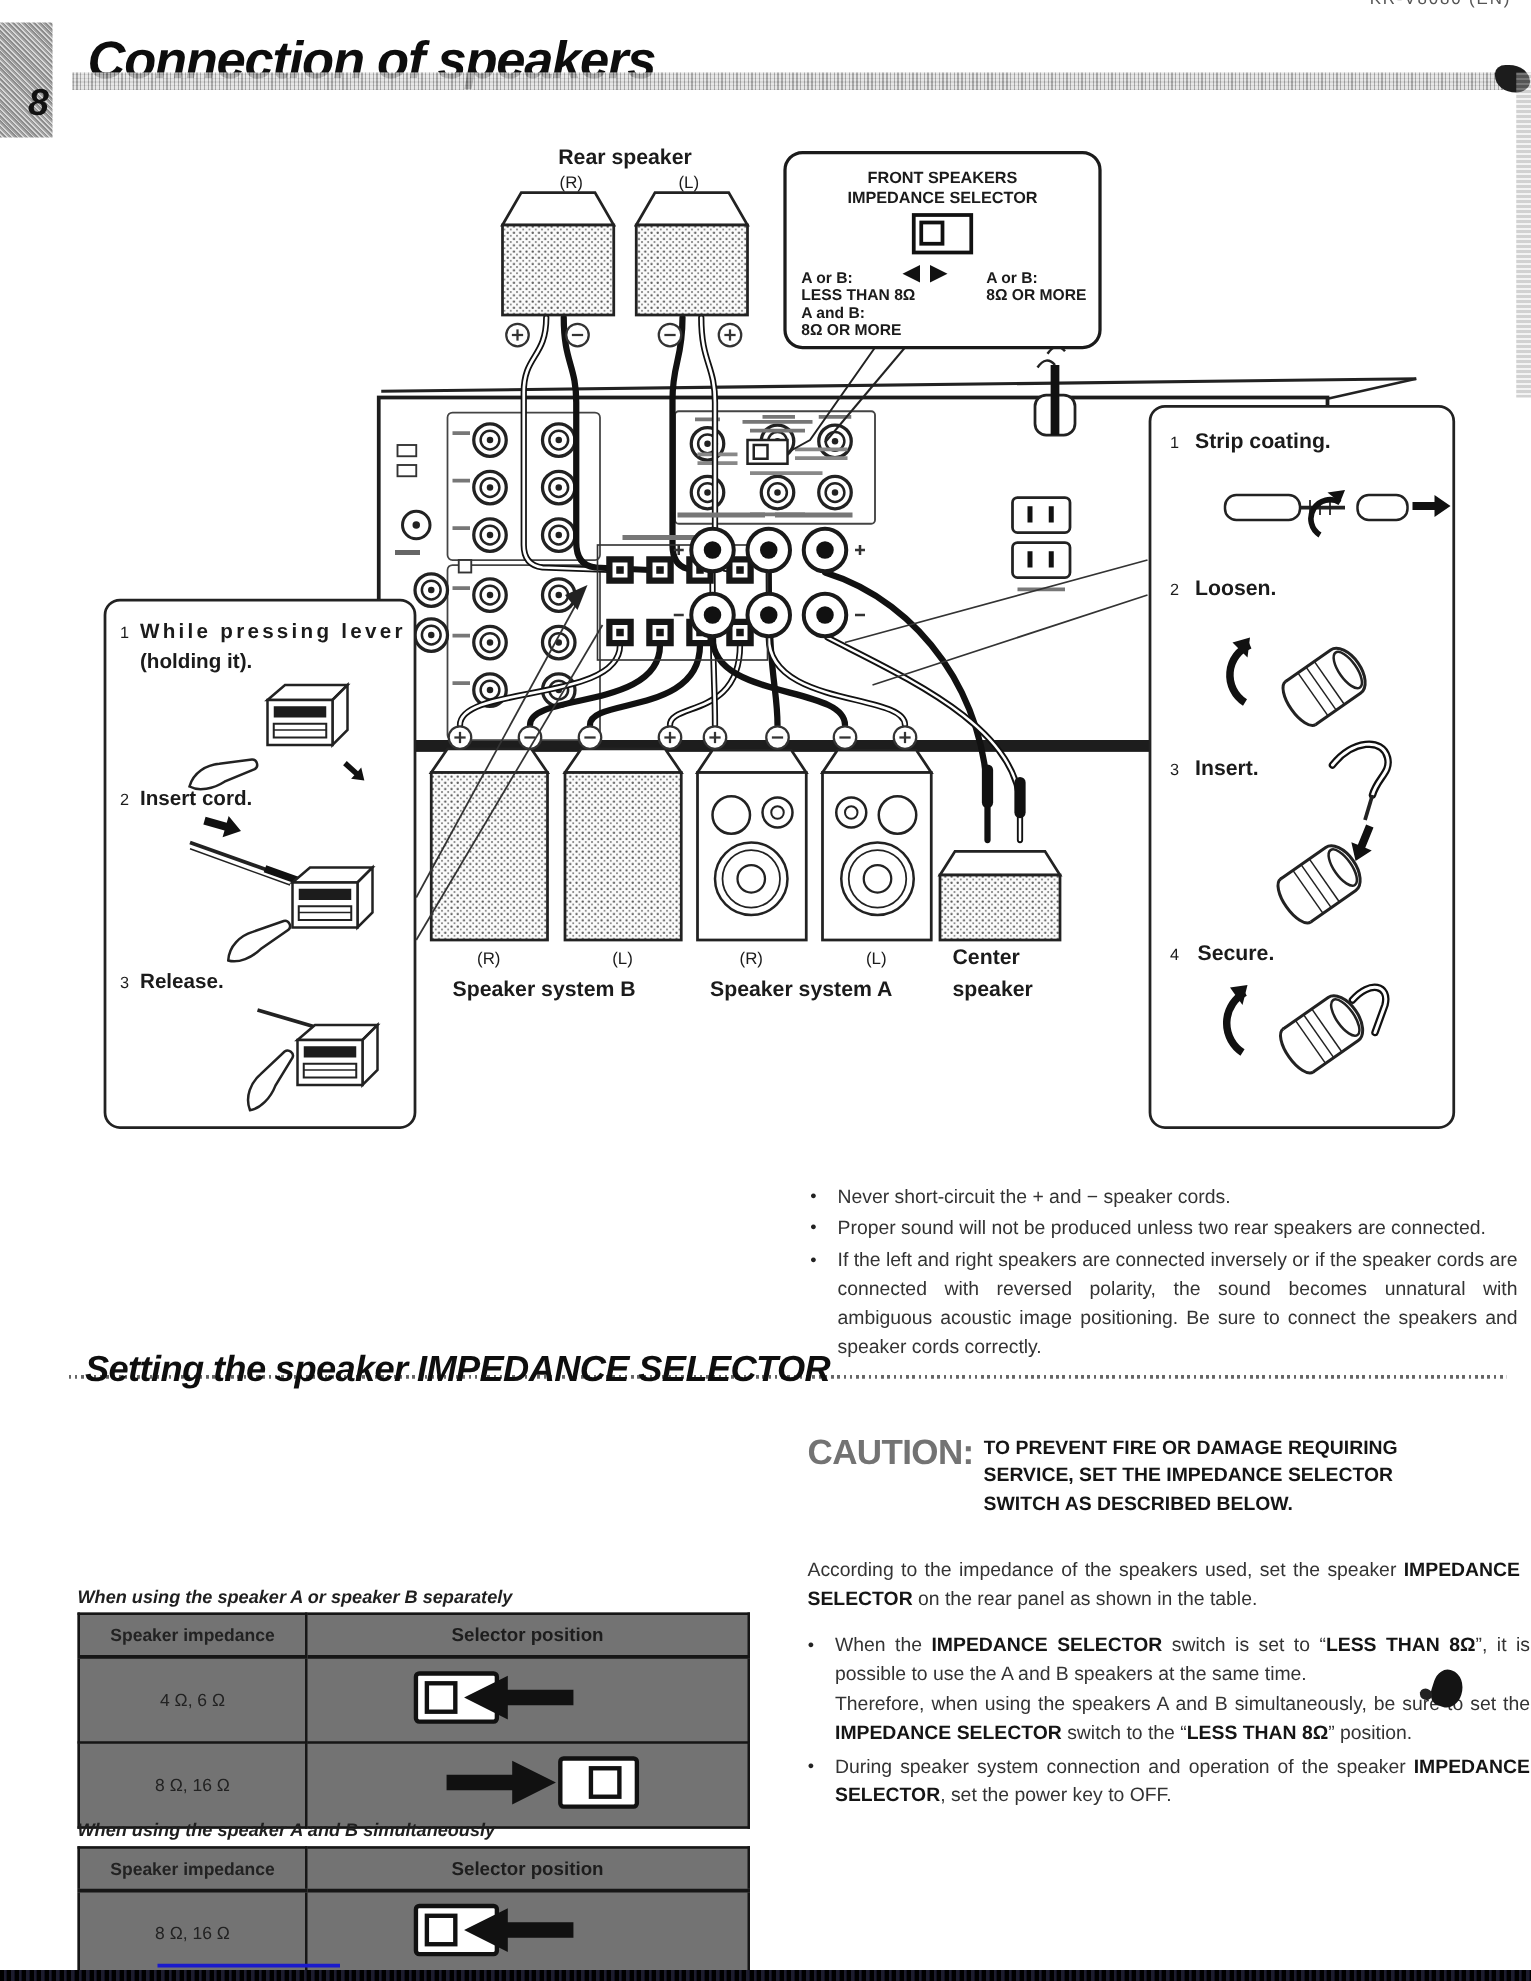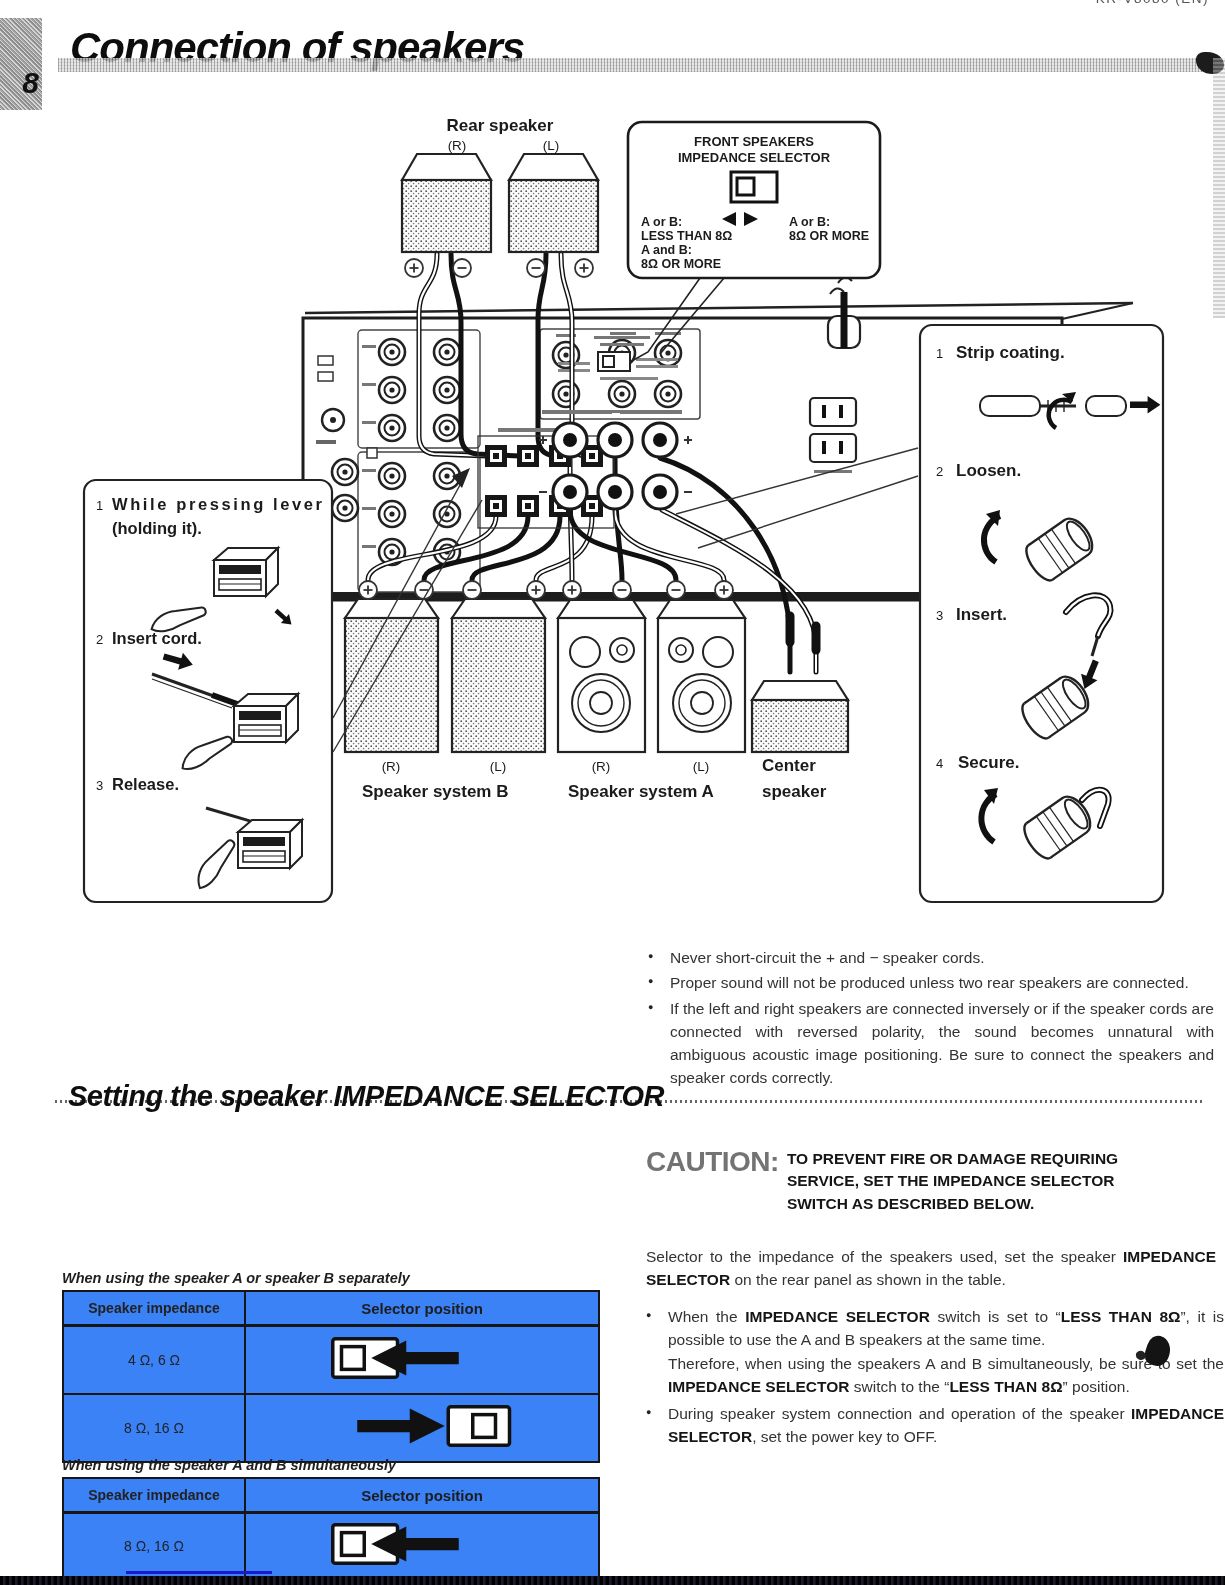--- a/index.html
+++ b/index.html
@@ -34,21 +34,21 @@
      text-align:justify;}
   .notes li::before,.caution-list li::before{content:"●";position:absolute;left:0;top:4px;font-size:9px;color:#222;}
   .notes li+li{margin-top:2px;}
   .dotline{left:55px;top:1100px;width:1150px;height:3px;
      background:repeating-linear-gradient(90deg,#666 0 2px,transparent 2px 5px);}
   .imp-heading{left:56px;top:1068px;margin:12px;font-size:29px;font-weight:800;font-style:italic;
      letter-spacing:-.5px;color:#0e0e0e;}
   .cap{font-size:14.5px;font-weight:600;color:#1f1f1f;font-style:italic;}
   .cap1{left:62px;top:1270px;}
   .cap2{left:62px;top:1457px;}
-  .imp-table{border-collapse:collapse;background:#3b82f6;}
+  .imp-table{border-collapse:collapse;background:#737373;}
   .t1{left:62px;top:1290px;}
   .t2{left:62px;top:1477px;}
   .imp-table,.imp-table th,.imp-table td{border:2px solid #161616;}
   .imp-table th{height:30px;font-size:15px;font-weight:600;color:#1d1d1d;border-bottom-width:3px;}
   .imp-table .c-imp{width:178px;text-align:center;font-size:14px;color:#222;}
   .imp-table .c-sel{width:350px;text-align:center;}
   .t1 td{height:64px;}
   .t2 td{height:62px;}
   
   .caution{left:646px;top:1148px;width:574px;}
@@ -491,21 +491,21 @@
   <div class="blk caution">
     <span class="c-label">CAUTION:</span>
     <div class="c-lines">
       <div>TO PREVENT FIRE OR DAMAGE REQUIRING</div>
       <div>SERVICE, SET THE IMPEDANCE SELECTOR</div>
       <div>SWITCH AS DESCRIBED BELOW.</div>
     </div>
   </div>
 
   <div class="blk caution-para">
-    <span>Selector to the impedance of the speakers used, set the speaker </span><span class="bold-inline">IMPEDANCE SELECTOR</span><span> on the rear panel as shown in the table.</span>
+    <span>According to the impedance of the speakers used, set the speaker </span><span class="bold-inline">IMPEDANCE SELECTOR</span><span> on the rear panel as shown in the table.</span>
   </div>
 
   <ul class="blk caution-list">
     <li>
       <span>When the </span><span class="bold-inline">IMPEDANCE SELECTOR</span><span> switch is set to “</span><span class="bold-inline">LESS THAN 8Ω</span><span>”, it is possible to use the A and B speakers at the same time.</span>
       <span class="cont"><span>Therefore, when using the speakers A and B simultaneously, be sure to set the </span><span class="bold-inline">IMPEDANCE SELECTOR</span><span> switch to the “</span><span class="bold-inline">LESS THAN 8Ω</span><span>” position.</span></span>
     </li>
     <li>
       <span>During speaker system connection and operation of the speaker </span><span class="bold-inline">IMPEDANCE SELECTOR</span><span>, set the power key to OFF.</span>
     </li>

